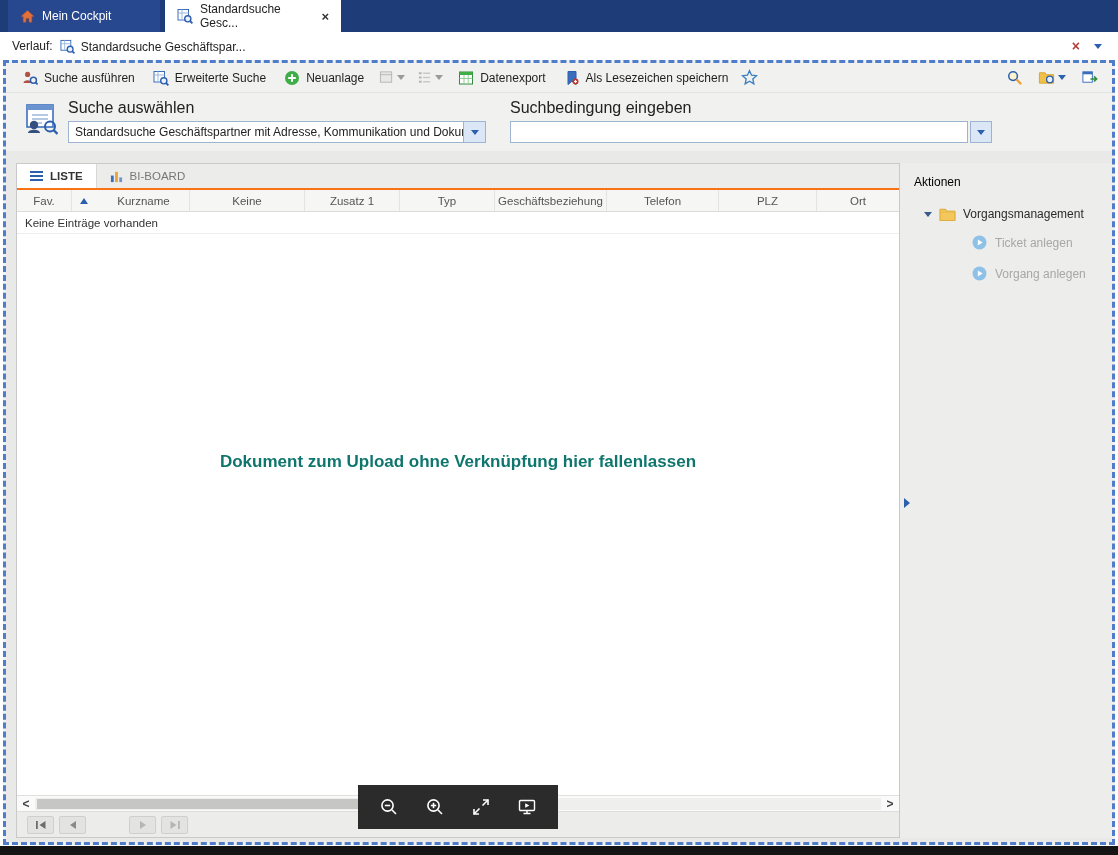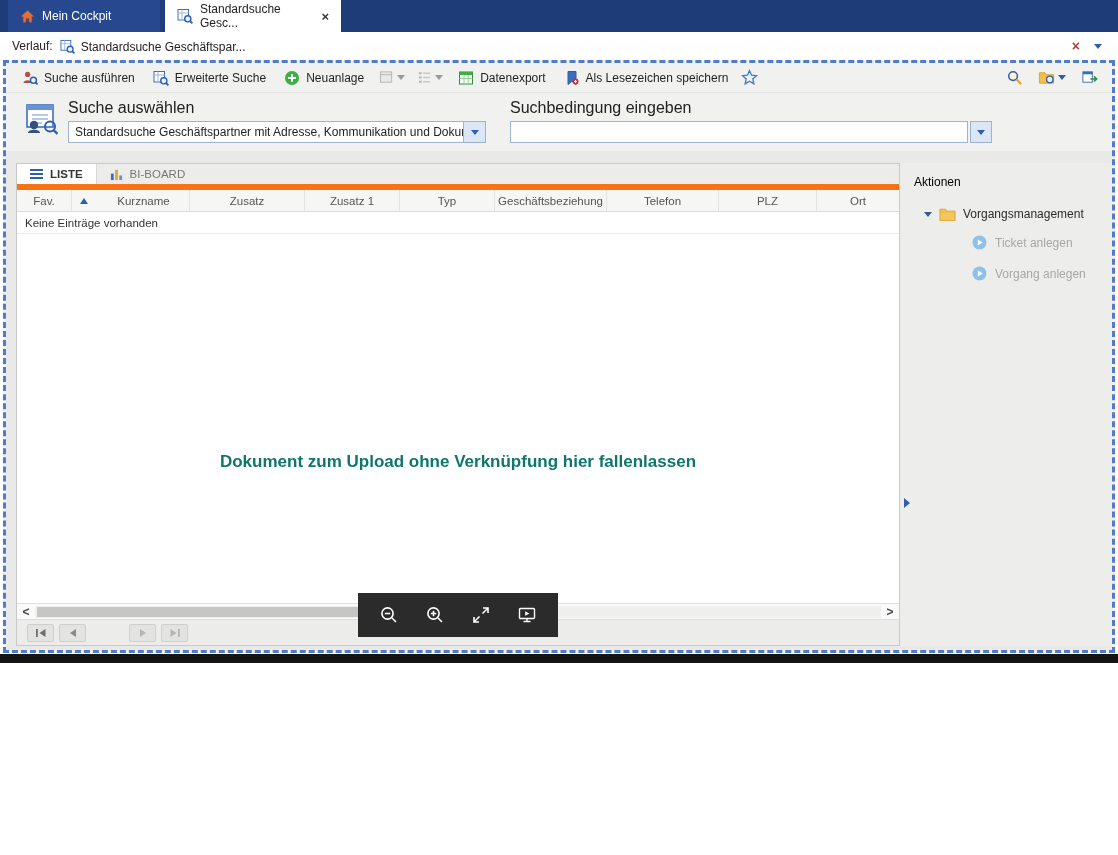--- a/index.html
+++ b/index.html
@@ -1,18 +1,18 @@
 <!DOCTYPE html>
 <html><head>
 <meta charset="utf-8">
 <style>
   * { margin:0; padding:0; box-sizing:border-box; }
   html,body { width:1118px; height:855px; overflow:hidden; }
   body { font-family:"Liberation Sans", sans-serif; font-size:12px; color:#2b2b2b; background:#fff; }
-  .app { width:1118px; height:663px; display:flex; flex-direction:column; position:relative; background:#fff; }
+  .app { width:1118px; height:855px; display:flex; flex-direction:column; position:relative; background:#fff; }
 
   
   .tabbar { flex:0 0 32px; background:#1d3c78; display:flex; align-items:stretch; padding-left:8px; }
   .wtab { display:flex; align-items:center; gap:7px; padding:0 12px; font-size:12px; cursor:default; }
   .wtab-cockpit { background:#27488f; color:#fff; width:152px; }
   .wtab-active { background:#fff; color:#222; width:176px; margin-left:5px; }
   .wtab-close { margin-left:auto; font-weight:bold; color:#333; font-size:13px; line-height:1; }
 
   
   .history { flex:0 0 28px; background:#fff; display:flex; align-items:center; gap:7px; padding:0 12px; }
@@ -47,21 +47,21 @@
   .combo { display:flex; height:22px; }
   .combo-text { background:#fff; border:1px solid #9db3cf; display:flex; align-items:center; padding:0 6px; font-size:12px; color:#222; white-space:nowrap; overflow:hidden; }
   .combo-btn { width:22px; background:#dbe7f7; border:1px solid #9db3cf; border-left:none; display:flex; align-items:center; justify-content:center; }
   .combo-btn.detached { border-left:1px solid #9db3cf; margin-left:2px; }
   .cond-input { width:458px; height:22px; background:#fff; border:1px solid #9db3cf; padding:0 6px; font-family:"Liberation Sans", sans-serif; font-size:12px; }
 
   
   .workspace { flex:1; display:flex; background:#e9e9e7; padding:12px 0 4px 10px; min-height:0; position:relative; }
   .main-panel { width:884px; background:#fff; border:1px solid #c9c9c7; display:flex; flex-direction:column; position:relative; min-height:0; }
 
-  .view-tabs { flex:0 0 26px; display:flex; background:#ececea; border-bottom:6px solid #f97316; }
+  .view-tabs { flex:0 0 26px; display:flex; background:#ececea; border-bottom:2px solid #f97316; }
   .vtab { display:flex; align-items:center; gap:7px; padding:0 13px; font-size:11.5px; color:#777; }
   .vtab.active { background:#fff; color:#333; font-weight:bold; border-right:1px solid #d8d8d6; }
   .hamburger { display:inline-block; width:13px; }
   .hamburger div { height:2px; background:#2c5fae; margin:2px 0; }
 
   .thead { flex:0 0 22px; display:flex; background:#f6f6f4; border-bottom:1px solid #dcdcda; font-size:11.5px; color:#555; }
   .th { display:flex; align-items:center; justify-content:center; border-right:1px solid #e3e3e1; padding:0 4px; white-space:nowrap; overflow:hidden; }
   .th-sort { justify-content:center; gap:14px; padding-left:8px; }
   .th-sort .th-text { flex:1; text-align:center; }
 
@@ -305,21 +305,21 @@
 
         <div class="thead">
           <div class="th" style="width:55px;">
               <span>Fav.</span>
             </div>
           <div class="th th-sort" style="width:118px;">
             <span class="tri-up"></span>
             <span class="th-text">Kurzname</span>
           </div>
           <div class="th" style="width:115px;">
-              <span>Zusatz</span>
+              <span>Keine</span>
             </div>
           <div class="th" style="width:95px;">
               <span>Zusatz 1</span>
             </div>
           <div class="th" style="width:95px;">
               <span>Typ</span>
             </div>
           <div class="th" style="width:112px;">
               <span>Geschäftsbeziehung</span>
             </div>

